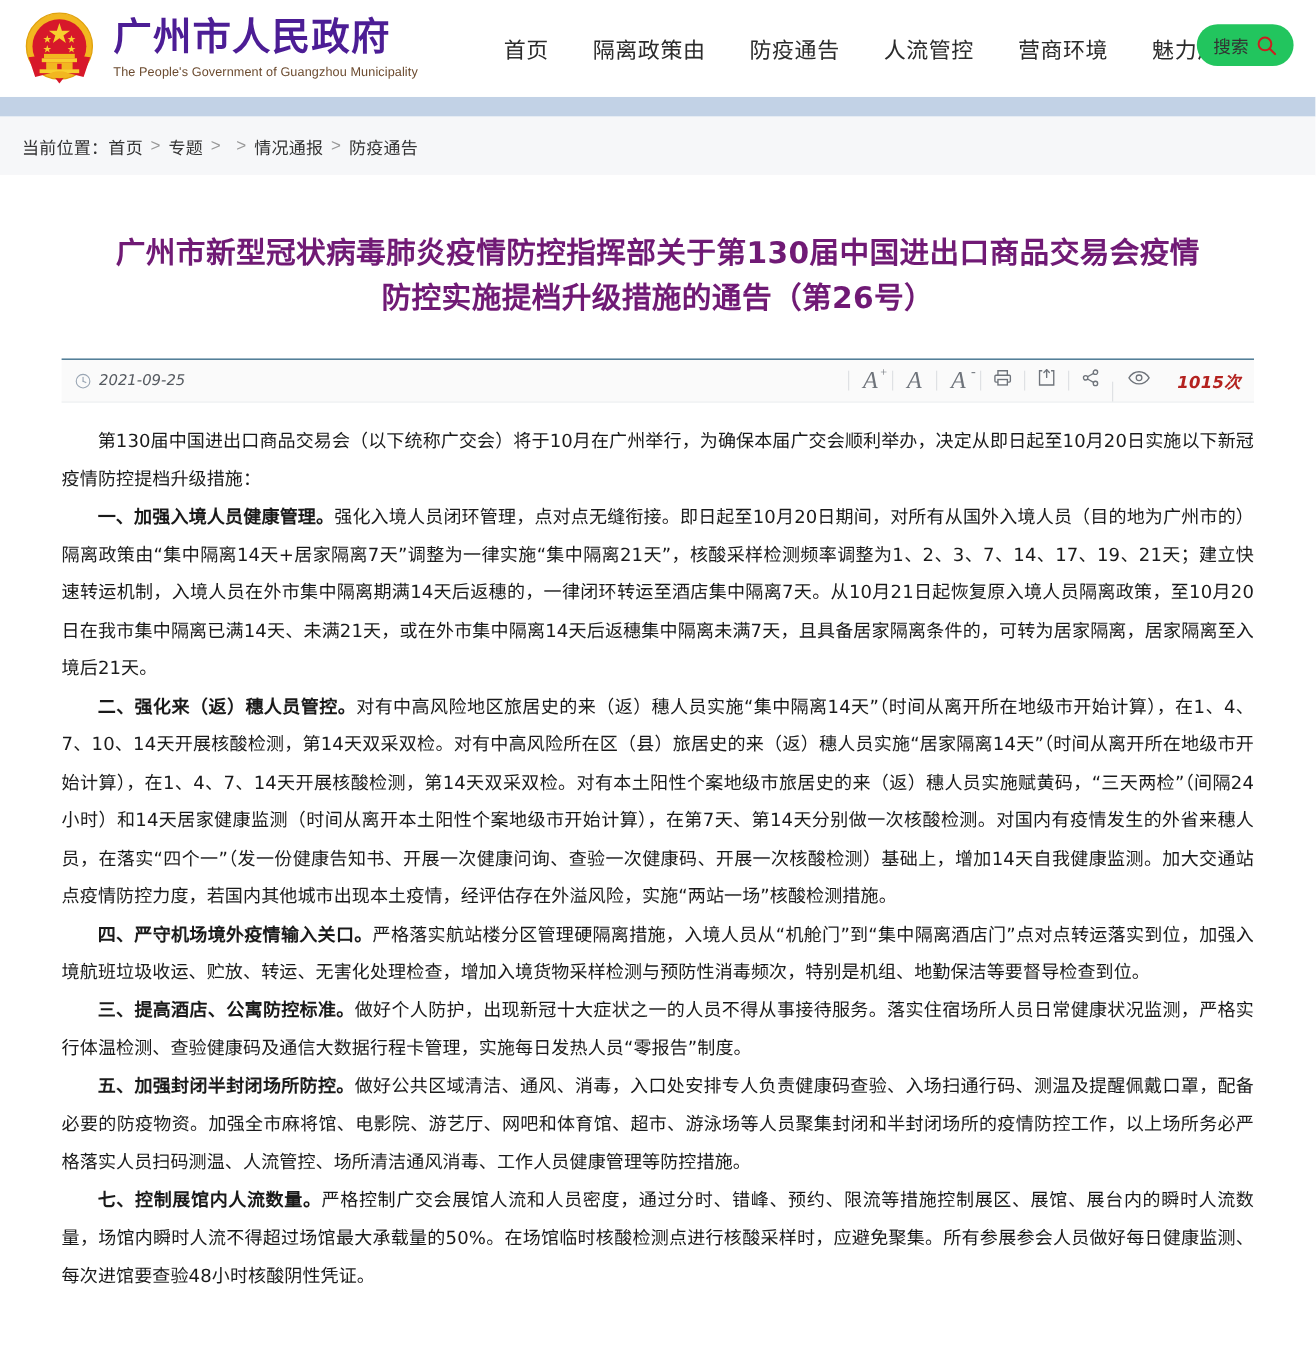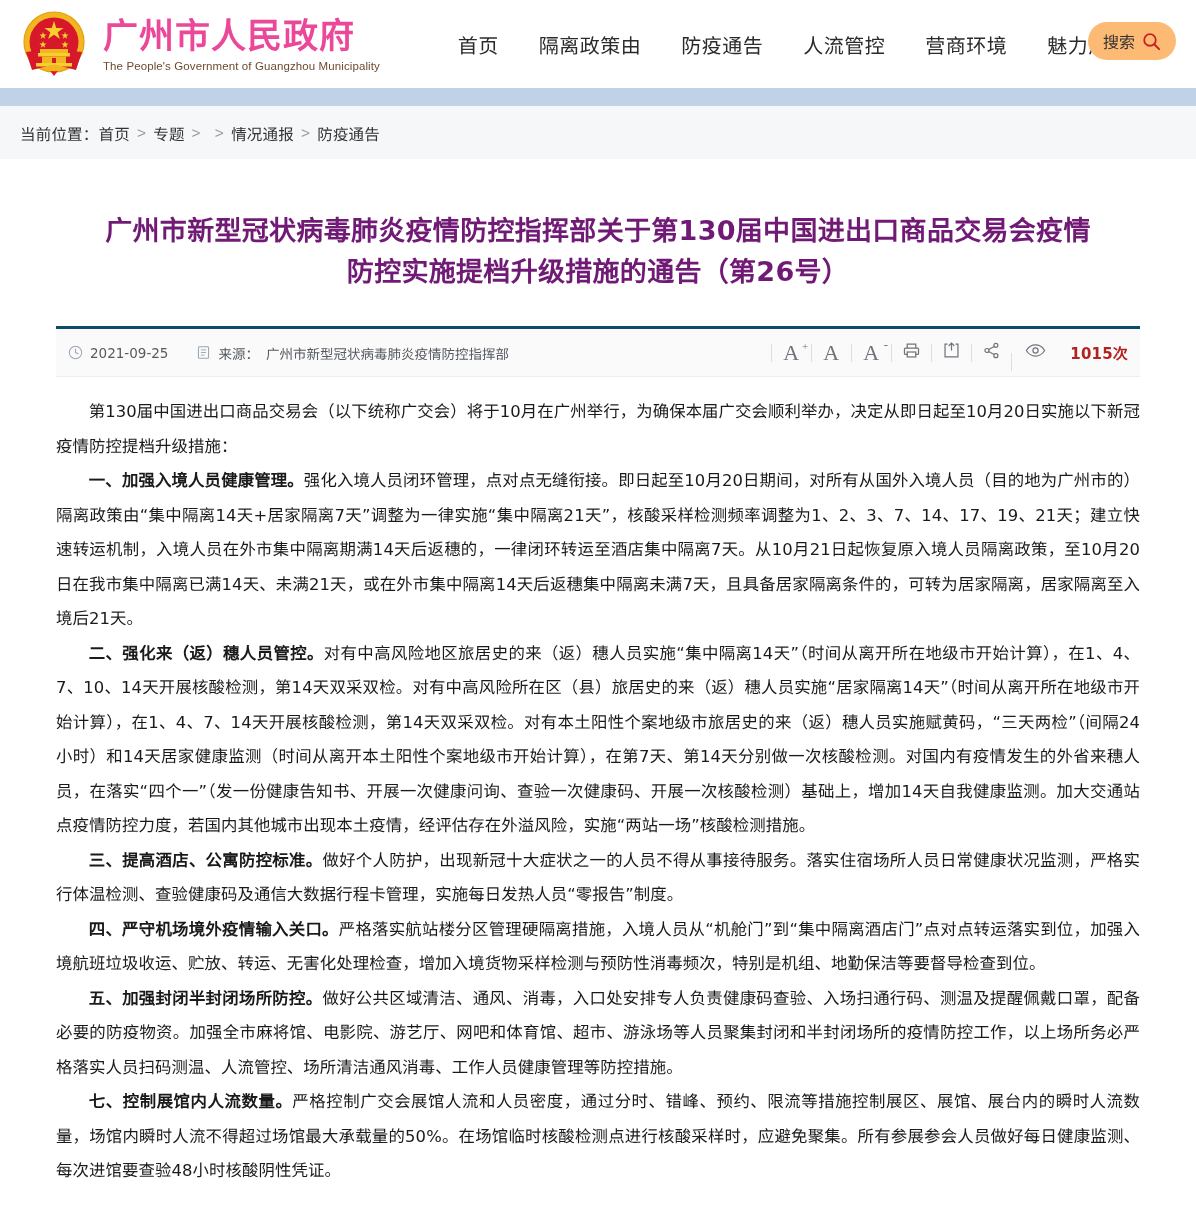--- a/index.html
+++ b/index.html
@@ -37,25 +37,25 @@
     flex: 0 0 72px;
     position: relative;
   }
   .brand-text {
     display: flex;
     flex-direction: column;
     justify-content: center;
     padding-top: 2px;
   }
   .brand-cn {
-    font-family: Liberation Serif, serif;
+    font-family: Liberation Mono, monospace;
     font-size: 35px;
     font-weight: bold;
     letter-spacing: 1px;
-    color: #ec4899;
+    color: #4c1d95;
     line-height: 1.08;
     white-space: nowrap;
   }
   .brand-en {
     font-family: "Liberation Sans", sans-serif;
     font-size: 11.5px;
     color: #6b4a2e;
     letter-spacing: 0.1px;
     margin-top: 5px;
     white-space: nowrap;
@@ -78,21 +78,21 @@
   }
 
   .search-box {
     position: absolute;
     right: 20px;
     top: 22px;
     height: 38px;
     min-width: 88px;
     padding: 0 14px;
     border-radius: 19px;
-    background: #fdba74;
+    background: #22c55e;
     display: flex;
     align-items: center;
     justify-content: center;
     gap: 7px;
     cursor: pointer;
   }
   .search-label {
     font-family: "DejaVu Sans", "Liberation Sans", sans-serif;
     font-size: 16px;
     color: #333;
@@ -139,28 +139,29 @@
     color: #701a75;
     text-align: center;
     line-height: 1.52;
     letter-spacing: 0.3px;
     margin: 0;
     padding: 50px 52px 26px 52px;
   }
 
   .meta-bar {
     margin: 8px 8px 0 8px;
-    height: 51px;
+    height: 40px;
     background: #fafafa;
-    border-top: 3px solid #0c4a6e;
+    border-top: 1px solid #0c4a6e;
     border-bottom: 1px solid #eceef0;
     display: flex;
     align-items: center;
     padding: 0 14px 0 12px;
     position: relative;
+    font-style: italic;
   }
   .meta-left {
     display: flex;
     align-items: center;
     gap: 28px;
     font-family: "DejaVu Sans", "Liberation Sans", sans-serif;
     font-size: 13.5px;
     color: #555a60;
   }
   .meta-chip { display: flex; align-items: center; gap: 7px; white-space: nowrap; }
@@ -339,32 +340,20 @@
       <div class="meta-chip">
         <span>
           <svg width="15" height="15" viewBox="0 0 16 16" aria-hidden="true">
             <circle cx="8" cy="8" r="6.6" fill="none" stroke="#9aa6b4" stroke-width="1.1"></circle>
             <line x1="8" y1="8" x2="8" y2="4.4" stroke="#9aa6b4" stroke-width="1.1" stroke-linecap="round"></line>
             <line x1="8" y1="8" x2="10.7" y2="9.4" stroke="#9aa6b4" stroke-width="1.1" stroke-linecap="round"></line>
           </svg>
         </span>
         <span>2021-09-25</span>
       </div>
-      <div class="meta-chip">
-        <span>
-          <svg width="15" height="15" viewBox="0 0 16 16" aria-hidden="true">
-            <rect x="2.6" y="1.8" width="10.8" height="12.4" rx="1" fill="none" stroke="#9aa6b4" stroke-width="1.1"></rect>
-            <line x1="5.2" y1="5.2" x2="10.8" y2="5.2" stroke="#9aa6b4" stroke-width="1"></line>
-            <line x1="5.2" y1="8" x2="10.8" y2="8" stroke="#9aa6b4" stroke-width="1"></line>
-            <line x1="5.2" y1="10.8" x2="9" y2="10.8" stroke="#9aa6b4" stroke-width="1"></line>
-          </svg>
-        </span>
-        <span>来源：</span>
-        <span>广州市新型冠状病毒肺炎疫情防控指挥部</span>
-      </div>
     </div>
 
     <div class="meta-tools">
       <div class="tool divided">
         <span class="tool-letter">
           <span>A</span><sup>+</sup>
         </span>
       </div>
       <div class="tool divided">
         <span class="tool-letter">A</span>
@@ -419,24 +408,24 @@
     <p>
       <b></b><span>第130届中国进出口商品交易会（以下统称广交会）将于10月在广州举行，为确保本届广交会顺利举办，决定从即日起至10月20日实施以下新冠疫情防控提档升级措施：</span>
     </p>
     <p>
       <b>一、加强入境人员健康管理。</b><span>强化入境人员闭环管理，点对点无缝衔接。即日起至10月20日期间，对所有从国外入境人员（目的地为广州市的）隔离政策由“集中隔离14天+居家隔离7天”调整为一律实施“集中隔离21天”，核酸采样检测频率调整为1、2、3、7、14、17、19、21天；建立快速转运机制，入境人员在外市集中隔离期满14天后返穗的，一律闭环转运至酒店集中隔离7天。从10月21日起恢复原入境人员隔离政策，至10月20日在我市集中隔离已满14天、未满21天，或在外市集中隔离14天后返穗集中隔离未满7天，且具备居家隔离条件的，可转为居家隔离，居家隔离至入境后21天。</span>
     </p>
     <p>
       <b>二、强化来（返）穗人员管控。</b><span>对有中高风险地区旅居史的来（返）穗人员实施“集中隔离14天”（时间从离开所在地级市开始计算），在1、4、7、10、14天开展核酸检测，第14天双采双检。对有中高风险所在区（县）旅居史的来（返）穗人员实施“居家隔离14天”（时间从离开所在地级市开始计算），在1、4、7、14天开展核酸检测，第14天双采双检。对有本土阳性个案地级市旅居史的来（返）穗人员实施赋黄码，“三天两检”（间隔24小时）和14天居家健康监测（时间从离开本土阳性个案地级市开始计算），在第7天、第14天分别做一次核酸检测。对国内有疫情发生的外省来穗人员，在落实“四个一”（发一份健康告知书、开展一次健康问询、查验一次健康码、开展一次核酸检测）基础上，增加14天自我健康监测。加大交通站点疫情防控力度，若国内其他城市出现本土疫情，经评估存在外溢风险，实施“两站一场”核酸检测措施。</span>
     </p>
     <p>
+      <b>四、严守机场境外疫情输入关口。</b><span>严格落实航站楼分区管理硬隔离措施，入境人员从“机舱门”到“集中隔离酒店门”点对点转运落实到位，加强入境航班垃圾收运、贮放、转运、无害化处理检查，增加入境货物采样检测与预防性消毒频次，特别是机组、地勤保洁等要督导检查到位。</span>
+    </p>
+    <p>
       <b>三、提高酒店、公寓防控标准。</b><span>做好个人防护，出现新冠十大症状之一的人员不得从事接待服务。落实住宿场所人员日常健康状况监测，严格实行体温检测、查验健康码及通信大数据行程卡管理，实施每日发热人员“零报告”制度。</span>
-    </p>
-    <p>
-      <b>四、严守机场境外疫情输入关口。</b><span>严格落实航站楼分区管理硬隔离措施，入境人员从“机舱门”到“集中隔离酒店门”点对点转运落实到位，加强入境航班垃圾收运、贮放、转运、无害化处理检查，增加入境货物采样检测与预防性消毒频次，特别是机组、地勤保洁等要督导检查到位。</span>
     </p>
     <p>
       <b>五、加强封闭半封闭场所防控。</b><span>做好公共区域清洁、通风、消毒，入口处安排专人负责健康码查验、入场扫通行码、测温及提醒佩戴口罩，配备必要的防疫物资。加强全市麻将馆、电影院、游艺厅、网吧和体育馆、超市、游泳场等人员聚集封闭和半封闭场所的疫情防控工作，以上场所务必严格落实人员扫码测温、人流管控、场所清洁通风消毒、工作人员健康管理等防控措施。</span>
     </p>
     <p>
       <b>七、控制展馆内人流数量。</b><span>严格控制广交会展馆人流和人员密度，通过分时、错峰、预约、限流等措施控制展区、展馆、展台内的瞬时人流数量，场馆内瞬时人流不得超过场馆最大承载量的50%。在场馆临时核酸检测点进行核酸采样时，应避免聚集。所有参展参会人员做好每日健康监测、每次进馆要查验48小时核酸阴性凭证。</span>
     </p>
 
   </div>
 </div>

